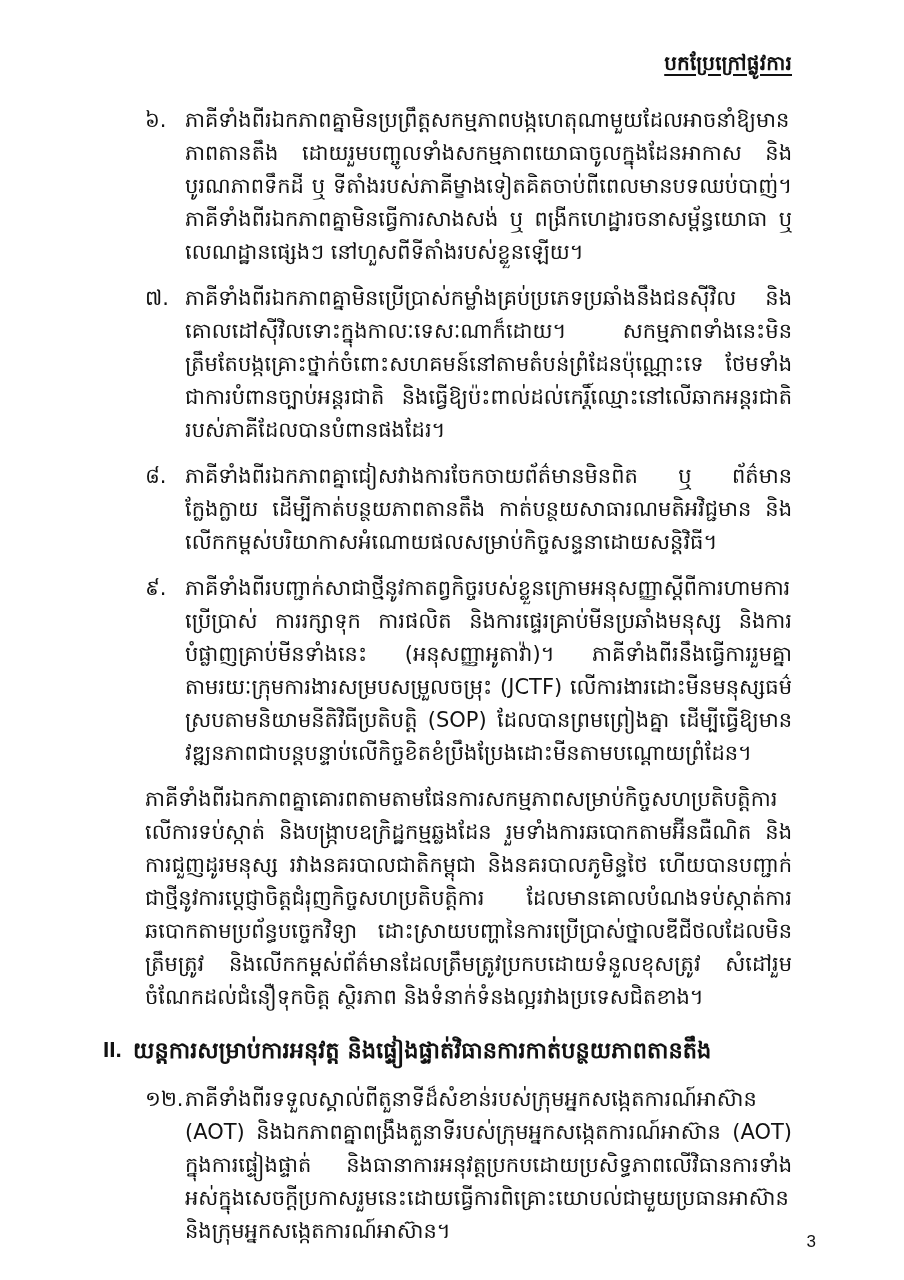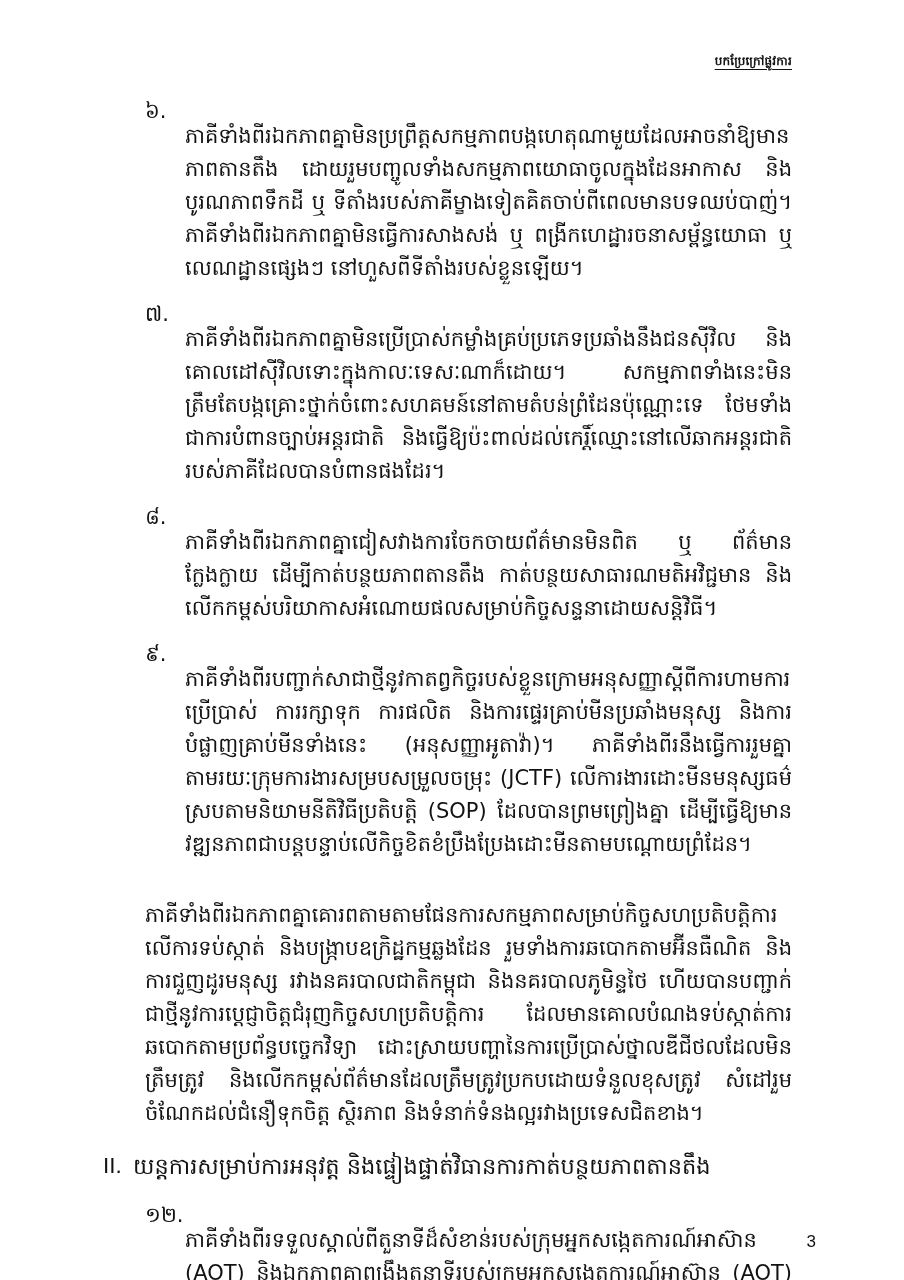--- a/index.html
+++ b/index.html
@@ -14,21 +14,21 @@
     position: relative;
     width: 904px; height: 1280px;
     background: #ffffff;
     padding: 50px 112px 0 103px;
   }
   .header-row {
     text-align: right;
     margin-bottom: 24px;
   }
   .header-note {
-    font-size: 12px;
+    font-size: 20px;
     font-weight: bold;
     text-decoration: underline;
     text-underline-offset: 4px;
     letter-spacing: 0.2px;
   }
   .content { width: 100%; }
   .para {
     display: flex;
     margin-left: 42px;
     margin-bottom: 13px;
@@ -36,28 +36,27 @@
     line-height: 33px;
   }
   .para .num {
     flex: 0 0 40px;
     white-space: nowrap;
   }
   .para .text {
     flex: 1;
     text-align: justify;
     text-justify: inter-word;
-    margin-top: 25px;
   }
   .section-heading {
     display: flex;
     margin: 20px 0 17px 0;
     font-size: 22.5px;
     line-height: 32px;
-    font-weight: normal;
+    font-weight: bold;
   }
   .section-heading .sec-num {
     flex: 0 0 30px;
     font-family: "Liberation Sans", sans-serif;
     white-space: nowrap;
   }
   .section-heading .sec-text {
     flex: 1;
   }
   .page-number {

